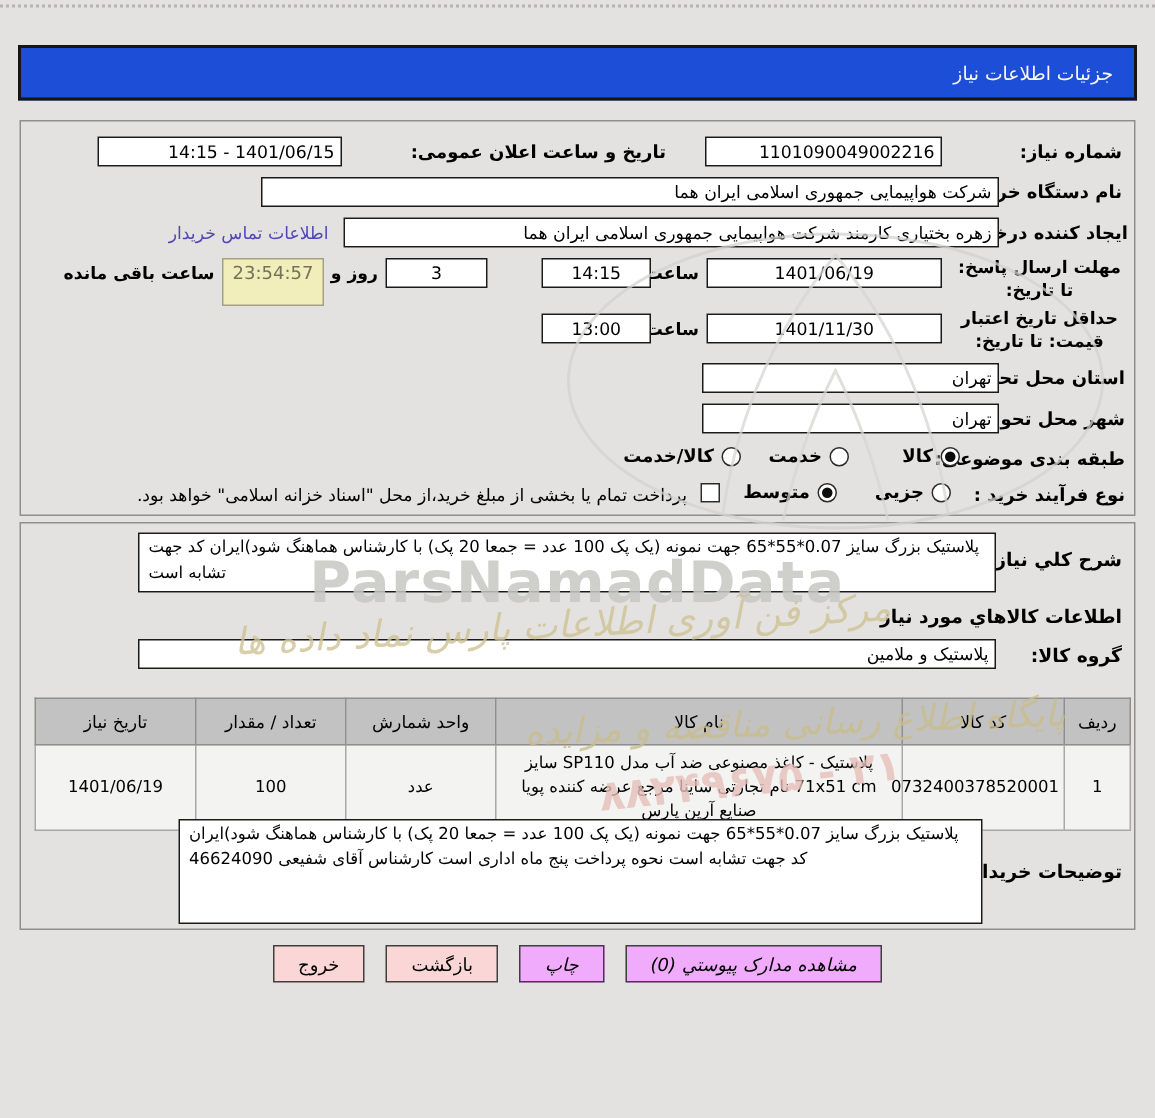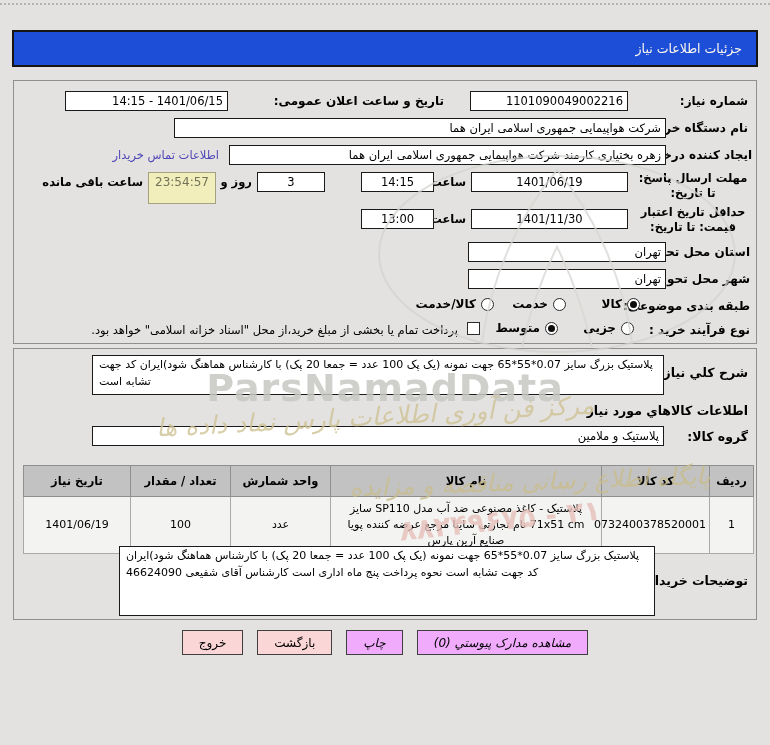--- a/index.html
+++ b/index.html
@@ -26,21 +26,21 @@
   .opt{display:flex;align-items:center;gap:5px;font-weight:bold;font-size:12px;white-space:nowrap;}
   .radio{display:inline-block;width:13px;height:13px;border:1px solid #2b2b2b;border-radius:50%;
          background:#fff;position:relative;flex:none;}
   .radio.on::after{content:"";position:absolute;inset:2px;background:#0d0d0d;border-radius:50%;}
   .cb{display:inline-block;width:13px;height:13px;border:1px solid #2b2b2b;background:#fff;flex:none;}
   .cbtext{font-size:11.5px;white-space:nowrap;}
   .txtbox{background:#fff;border:1px solid #1a1a1a;font-size:11px;line-height:1.5;
           padding:1px 6px;direction:rtl;text-align:left;}
   .sechead{font-weight:bold;font-size:12.5px;}
   table.goods{border-collapse:collapse;width:730px;table-layout:fixed;}
-  table.goods th{background:#c2c2c2;border:1px solid #8f8f8f;font-size:11.5px;padding:8px 2px;font-weight:bold;}
+  table.goods th{background:#c2c2c2;border:1px solid #8f8f8f;font-size:11.5px;padding:8px 2px;font-weight:normal;}
   table.goods td{background:#f3f3f1;border:1px solid #a9a9a9;font-size:11px;padding:4px 3px;
                  text-align:center;vertical-align:middle;line-height:1.45;}
   .btnrow{position:absolute;top:630px;left:0;right:0;display:flex;direction:rtl;
           justify-content:center;gap:14px;}
   .btn{height:25px;border:1px solid #3f3f3f;font-family:"DejaVu Sans",sans-serif;font-size:12px;
        padding:0 16px;cursor:pointer;}
   .btn.green{background:#f0abfc;font-style:italic;}
   .btn.pink{background:#fbd6d6;}
   
   .wm{position:absolute;inset:0;pointer-events:none;z-index:5;}

